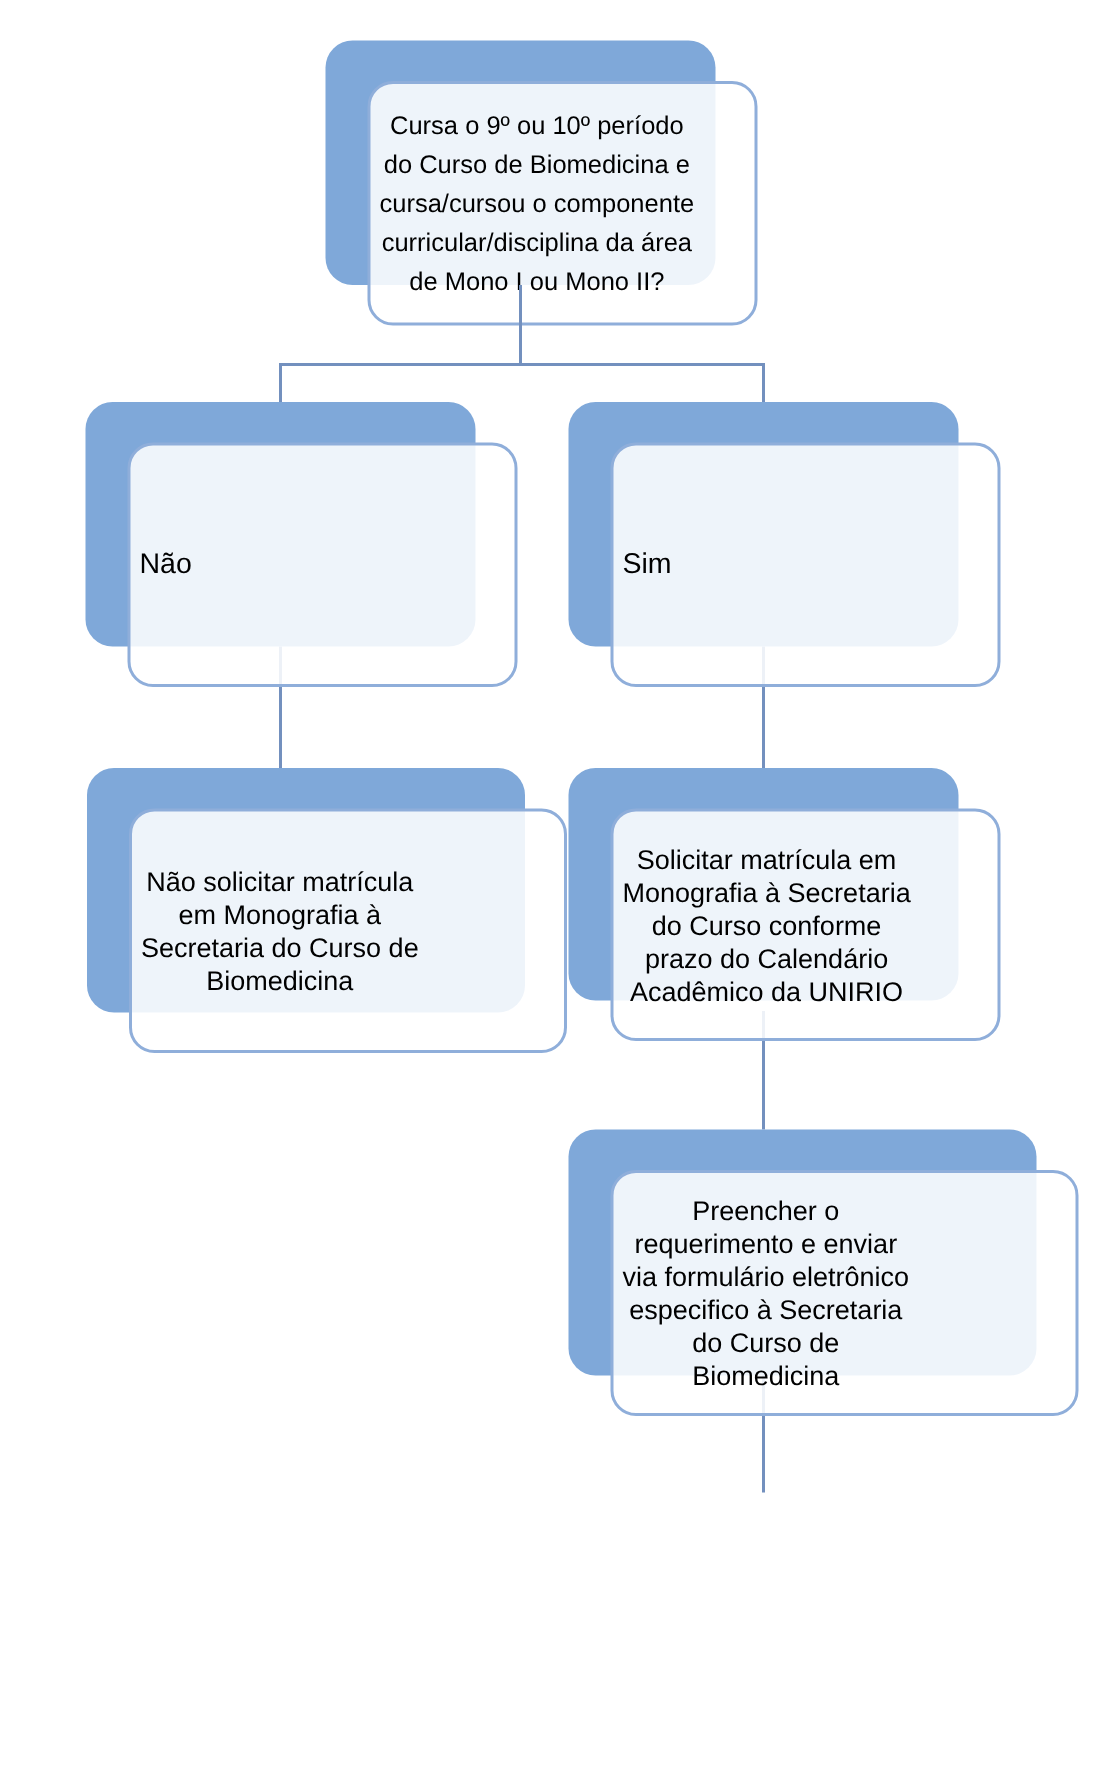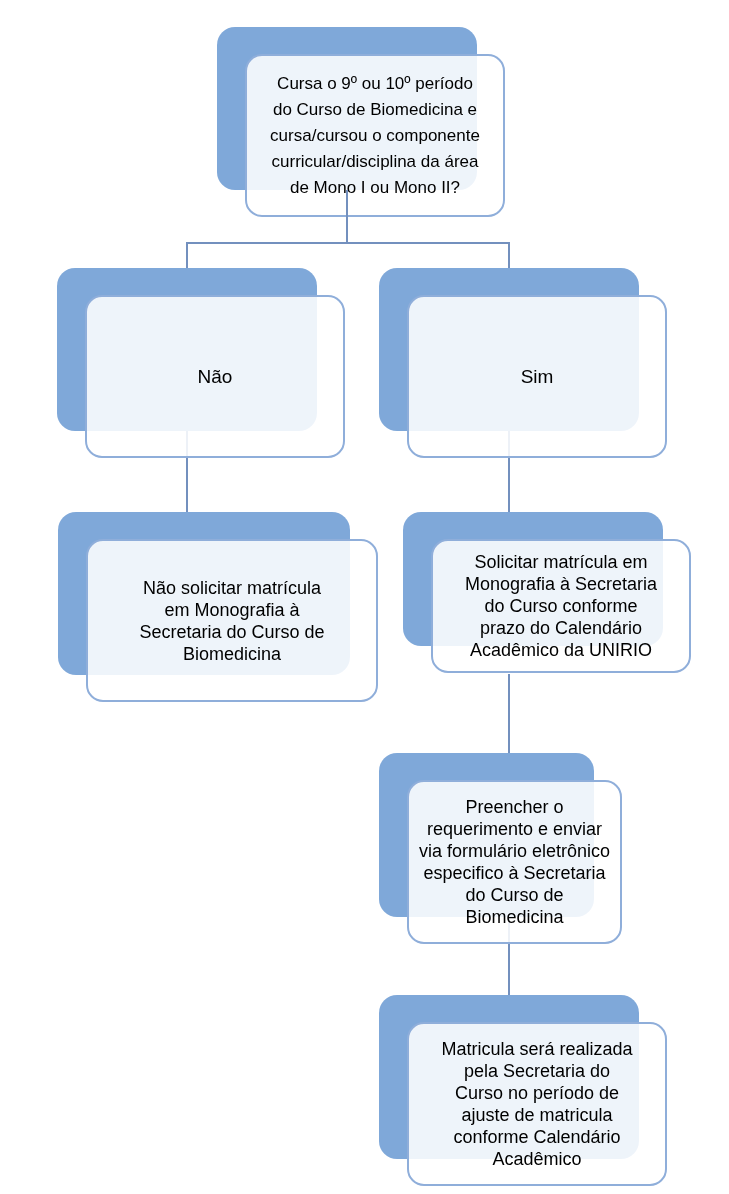--- a/index.html
+++ b/index.html
@@ -25,40 +25,40 @@
   }
   .front {
     position: absolute;
     left: 28px; top: 27px;
     width: 100%; height: 100%;
     box-sizing: border-box;
     background: var(--front-box-fill, rgba(255,255,255,0.87));
     border: 2px solid var(--front-box-border, #8FAEDA);
     border-radius: 17px;
     z-index: 2;
-    display: flex; align-items: center; justify-content: center;
+    display: flex; align-items: center; justify-content: flex-start;
     text-align: center;
     padding: 4px 6px;
   }
   .txt {
     white-space: pre-line;
     font-size: 18px;
     line-height: 22px;
     color: var(--text, #000000);
   }
   .txt--question { font-size: 17px; line-height: 26px; }
   .txt--label    { font-size: 19px; }
 
   
   #g-question   { left: 217px; top:  27px; width: 260px; height: 163px; }
   #g-no         { left:  57px; top: 268px; width: 260px; height: 163px; }
   #g-yes        { left: 379px; top: 268px; width: 260px; height: 163px; }
   #g-no-action  { left:  58px; top: 512px; width: 292px; height: 163px; }
-  #g-yes-action { left: 379px; top: 512px; width: 260px; height: 134px; margin-left: 24px; }
-  #g-fill-form  { left: 379px; top: 753px; width: 215px; height: 164px; }
+  #g-yes-action { left: 379px; top: 512px; width: 260px; height: 155px; }
+  #g-fill-form  { left: 379px; top: 753px; width: 312px; height: 164px; }
   #g-enrollment { left: 379px; top: 995px; width: 260px; height: 164px; }
 
   
   .conn { position: absolute; background: var(--connector, #7390BE); }
   .conn--under { z-index: 0; }  
   .conn--over  { z-index: 3; }
   #c-top-stem     { left: 346px; top: 190px; width: 2px;   height: 54px; }
   #c-branch-h     { left: 186px; top: 242px; width: 324px; height: 2px;  z-index: 1; }
   #c-branch-left  { left: 186px; top: 242px; width: 2px;   height: 26px; z-index: 1; }
   #c-branch-right { left: 508px; top: 242px; width: 2px;   height: 26px; z-index: 1; }
@@ -132,25 +132,14 @@
     <div class="front">
       <div class="txt">Preencher o
 requerimento e enviar
 via formulário eletrônico
 especifico à Secretaria
 do Curso de
 Biomedicina</div>
     </div>
   </div>
 
-  <div class="group" id="g-enrollment">
-    <div class="back"></div>
-    <div class="front">
-      <div class="txt">Matricula será realizada
-pela Secretaria do
-Curso no período de
-ajuste de matricula
-conforme Calendário
-Acadêmico</div>
-    </div>
-  </div>
 
 </div>
 
 </body></html>

